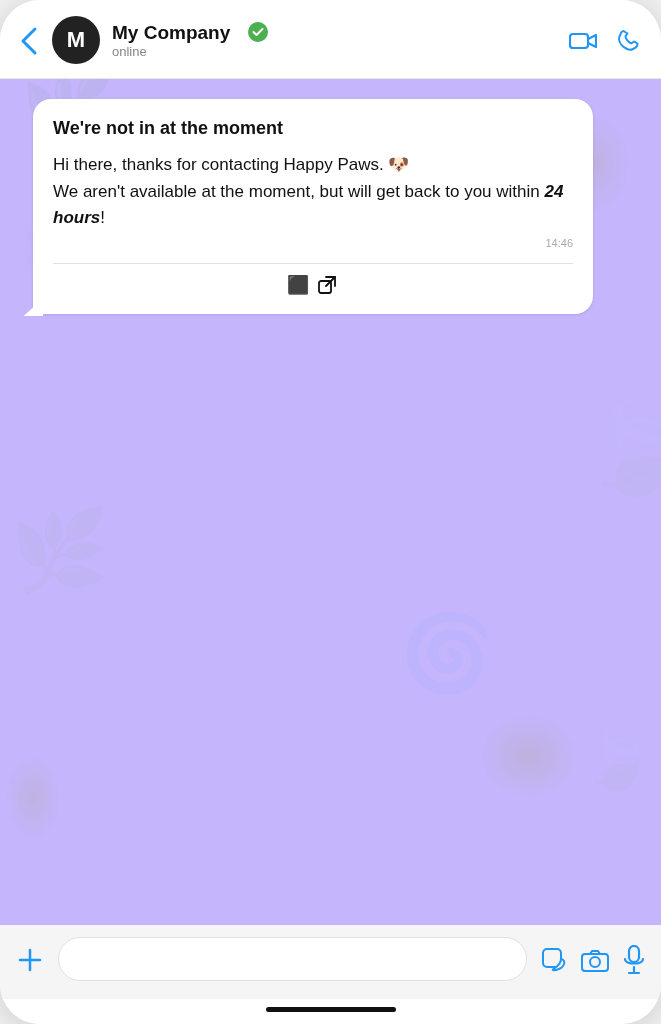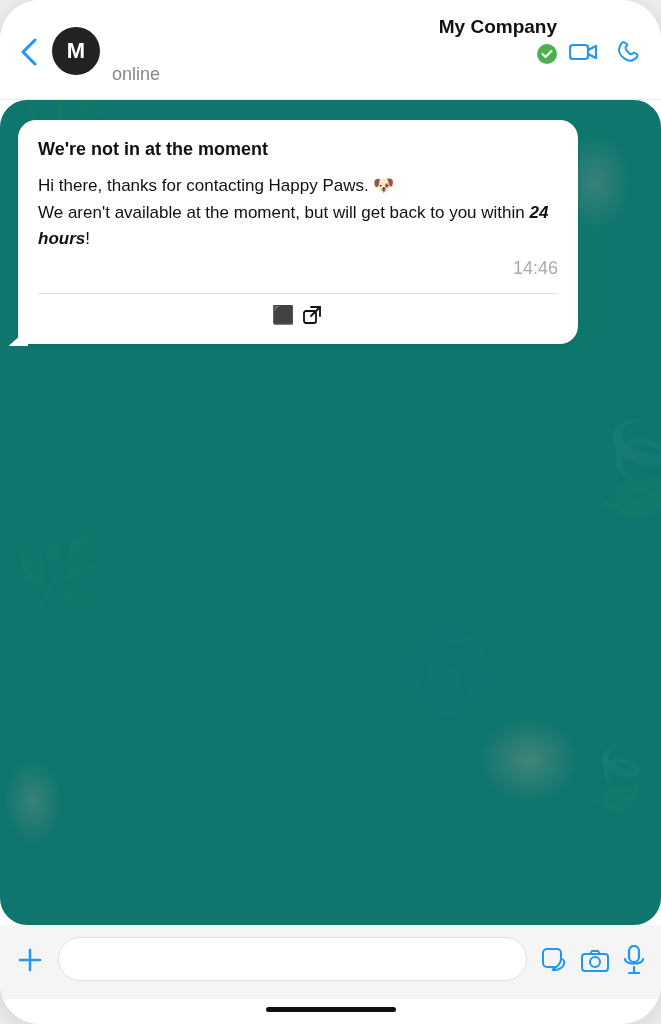--- a/index.html
+++ b/index.html
@@ -57,23 +57,22 @@
     }
 
     .header-info {
       flex: 1;
       display: flex;
       flex-direction: column;
     }
 
     .header-name-row {
       display: flex;
-      align-items: flex-end;
-      gap: 6px;
-      flex-direction: column;
+      align-items: flex-start;
+      gap: 18px;
     }
 
     .header-name {
       font-size: 19px;
       font-weight: 700;
       color: #111;
     }
 
     .verified-badge {
       width: 20px;
@@ -81,45 +80,44 @@
       border-radius: 50%;
       background: #4caf50;
       display: flex;
       align-items: center;
       justify-content: center;
       color: #fff;
       font-size: 11px;
     }
 
     .header-status {
-      font-size: 18px;
+      font-size: 13px;
       color: #888;
     }
 
     .header-icons {
       display: flex;
       gap: 20px;
       align-items: center;
     }
 
     .header-icon {
       color: #2196f3;
       font-size: 22px;
     }
 
     
     .chat-area {
       flex: 1;
-      background: #0f766e;
+      background: #c4b5fd;
       position: relative;
       overflow: hidden;
-      padding: 20px 18px;
+      padding: 20px 33px;
       display: flex;
       flex-direction: column;
-      border-radius: 27px;
     }
 
     
     .chat-area::before {
       content: '';
       position: absolute;
       inset: 0;
       background-image: 
         radial-gradient(ellipse 60px 80px at 10% 20%, rgba(180,165,145,0.3) 0%, transparent 70%),
         radial-gradient(ellipse 50px 70px at 90% 10%, rgba(180,165,145,0.25) 0%, transparent 70%),
@@ -171,21 +169,21 @@
     }
 
     .msg-divider {
       border: none;
       border-top: 1px solid #e0e0e0;
       margin: 14px 0 0 0;
     }
 
     .msg-timestamp {
       text-align: right;
-      font-size: 18px;
+      font-size: 11px;
       color: #aaa;
       margin-bottom: 6px;
       padding-top: 6px;
     }
 
     .msg-website-btn {
       width: 100%;
       background: transparent;
       border: none;
       padding: 10px 0 4px 0;

